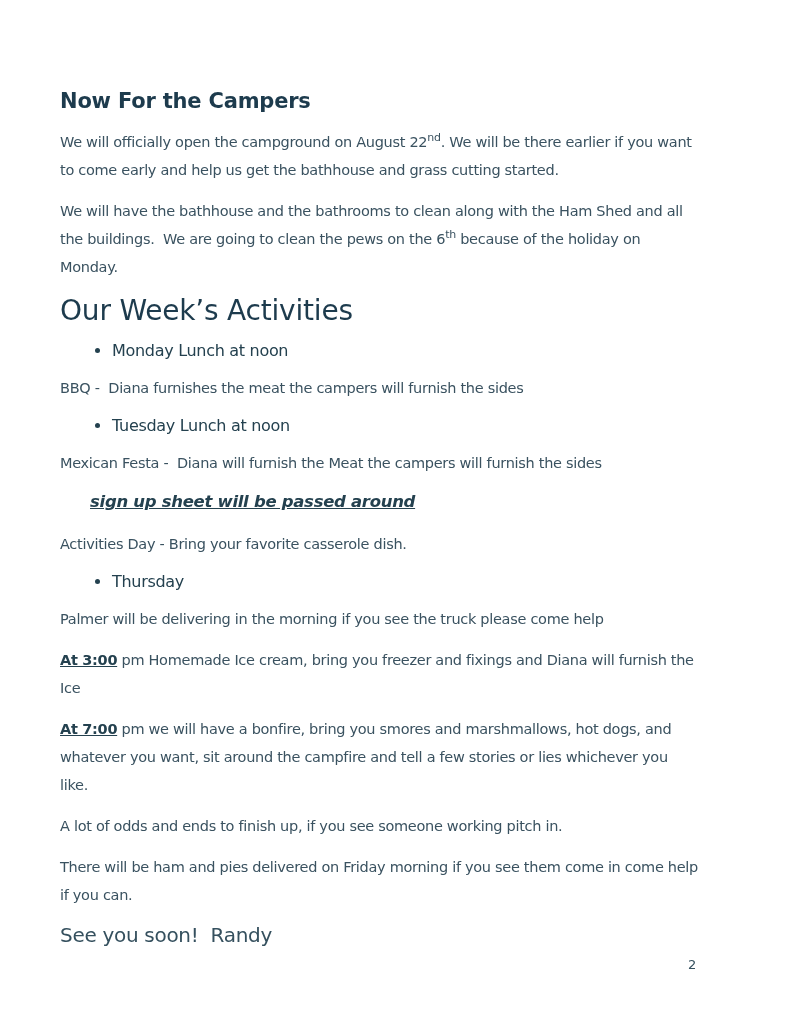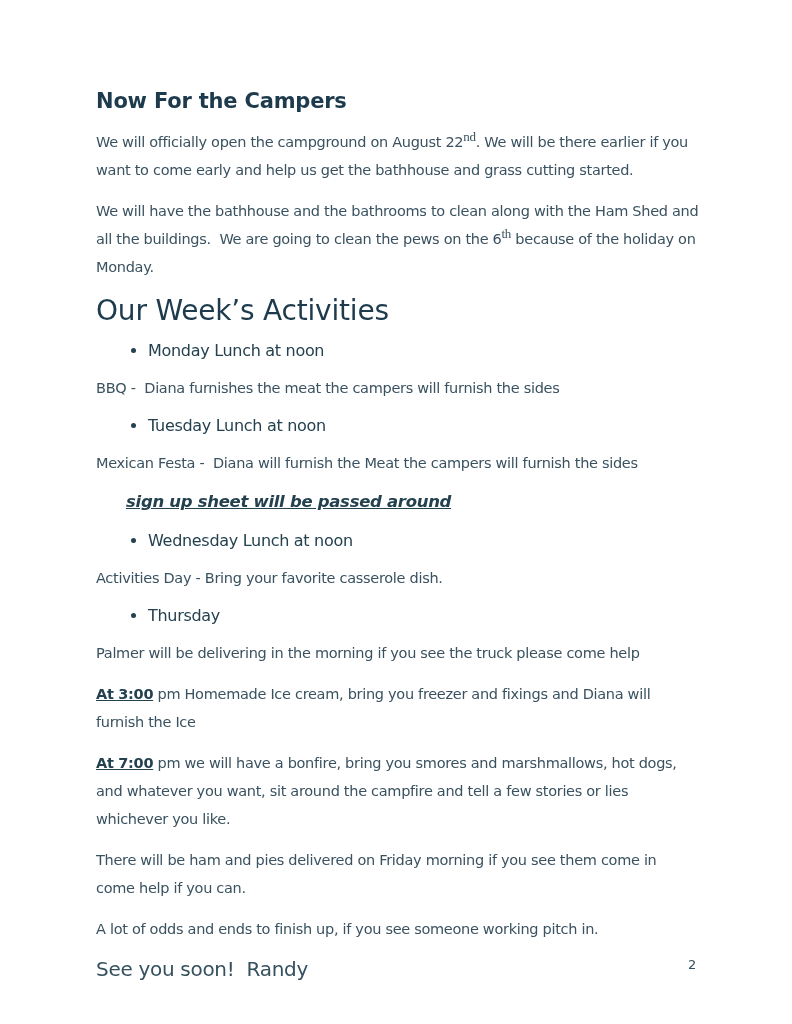--- a/index.html
+++ b/index.html
@@ -6,21 +6,21 @@
     margin: 0;
     padding: 0;
     background: #ffffff;
   }
   .page {
     position: relative;
     width: 792px;
     height: 1024px;
     background: #ffffff;
     box-sizing: border-box;
-    padding: 88px 93px 0 96px;
+    padding: 88px 93px 0 60px;
     font-family: "DejaVu Sans", "Liberation Sans", sans-serif;
     color: #3a5260;
     font-size: 14.5px;
     letter-spacing: -0.3px;
     overflow: hidden;
   }
   .body-text {
     margin: 0 0 13px 0;
     line-height: 28px;
     white-space: pre-wrap;
@@ -65,24 +65,23 @@
   .signup-note .underlined {
     text-decoration: underline;
     white-space: pre-wrap;
   }
   .time-lead {
     font-weight: bold;
     text-decoration: underline;
     color: #24414f;
   }
   sup.ordinal {
-    font-size: 13px;
+    font-size: 11px;
     line-height: 0;
     vertical-align: super;
-    font-family: Liberation Serif, serif;
   }
   .signoff {
     margin: 4px 0 0 0;
     font-size: 20px;
     line-height: 26px;
     white-space: pre-wrap;
     color: #35505e;
   }
   .page-number {
     position: absolute;
@@ -112,38 +111,35 @@
   <p class="body-text">BBQ -  Diana furnishes the meat the campers will furnish the sides</p>
 
   <ul class="day-list">
     <li><span>Tuesday Lunch at noon</span></li>
   </ul>
 
   <p class="body-text">Mexican Festa -  Diana will furnish the Meat the campers will furnish the sides</p>
 
   <p class="signup-note"><span class="underlined">sign up sheet will be passed around</span></p>
 
-  <ul class="day-list">
-    <li><span>Wednesday Lunch at noon</span></li>
-  </ul>
 
   <p class="body-text">Activities Day - Bring your favorite casserole dish.</p>
 
   <ul class="day-list">
     <li><span>Thursday</span></li>
   </ul>
 
   <p class="body-text">Palmer will be delivering in the morning if you see the truck please come help</p>
 
   <p class="body-text"><span class="time-lead">At 3:00</span><span> pm Homemade Ice cream, bring you freezer and fixings and Diana will furnish the Ice</span></p>
 
   <p class="body-text"><span class="time-lead">At 7:00</span><span> pm we will have a bonfire, bring you smores and marshmallows, hot dogs, and whatever you want, sit around the campfire and tell a few stories or lies whichever you like.</span></p>
 
 
+  <p class="body-text">A lot of odds and ends to finish up, if you see someone working pitch in.</p>
+
   <p class="body-text">There will be ham and pies delivered on Friday morning if you see them come in come help if you can.</p>
-
-  <p class="body-text">A lot of odds and ends to finish up, if you see someone working pitch in.</p>
 
   <p class="signoff">See you soon!  Randy</p>
 
   <div class="page-number">2</div>
 
 </div>
 
 </body></html>

